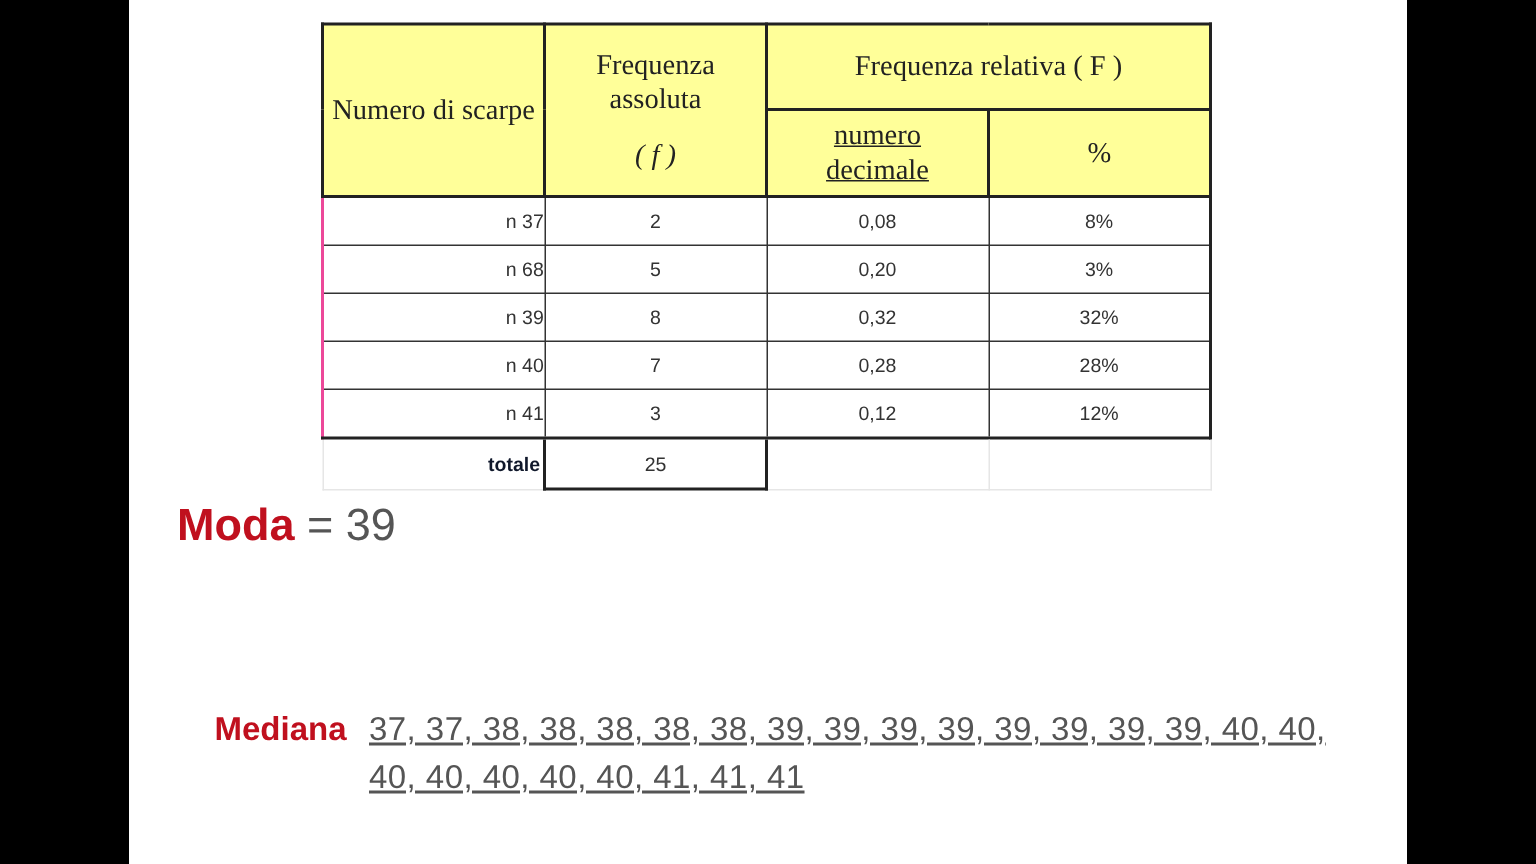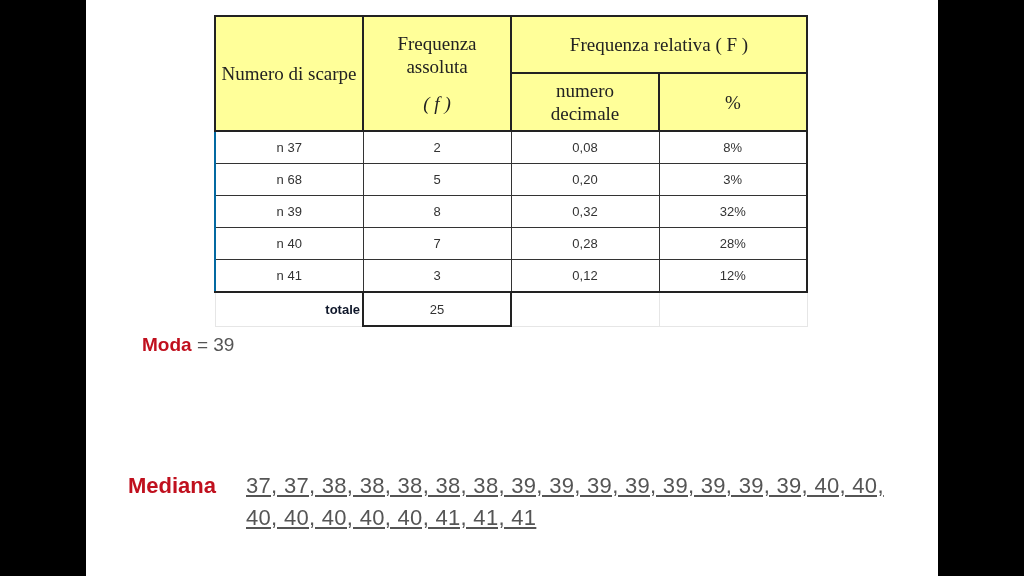--- a/index.html
+++ b/index.html
@@ -14,38 +14,38 @@
     position: absolute; left: 128px; top: 15px;
     border-collapse: collapse; table-layout: fixed;
   }
   .freq-table th {
     background: #ffff99; border: 2px solid #222; font-family: "Liberation Serif", serif;
     font-weight: normal; color: #222; font-size: 19px; line-height: 23px; text-align: center; padding: 0;
   }
   .freq-table td {
     border: 1.5px solid #333; text-align: center; font-size: 13px; color: #333; height: 31px; padding: 0;
   }
-  .freq-table tbody tr.data-row td:first-child { border-left: 2px solid #0369a1; }
+  .freq-table tbody tr.data-row td:first-child { border-left: 2px solid #ec4899; text-align: right; }
   .freq-table tbody tr.data-row td:last-child { border-right: 2px solid #222; }
   .freq-table tbody tr.last-data td { border-bottom: 2px solid #222; }
   .freq-table tr.total-row td { border: 1px solid #e6e6e6; height: 32px; }
   .freq-table tr.total-row td.total-label { text-align: right; font-weight: bold; padding-right: 2px; color: #0f172a; }
   .freq-table tr.total-row td.total-value { border: 2px solid #222; border-top: 2px solid #222; }
   .h-row1 th { height: 55px; }
   .h-row2 th { height: 56px; }
   .f-sym { font-style: italic; }
   .moda {
-    position: absolute; left: 56px; top: 334px; font-size: 19px; color: #555;
+    position: absolute; left: 32px; top: 334px; font-size: 30px; color: #555;
   }
   .label-red { color: #c0101e; font-weight: bold; }
   .mediana {
     position: absolute; left: 42px; top: 470px; font-size: 22px; color: #555; line-height: 32px;
     display: flex;
   }
-  .mediana .label-red { width: 118px; flex: none; }
+  .mediana .label-red { width: 118px; flex: none; text-align: center; }
   .mediana .values { width: 640px; letter-spacing: 0.3px; text-decoration: underline; }
 </style>
 </head>
 <body>
 
 <div class="slide">
   <table class="freq-table">
     <colgroup>
       <col style="width:148px">
         <col style="width:148px">
@@ -55,21 +55,21 @@
     <thead>
       <tr class="h-row1">
         <th rowspan="2"><span>Numero di scarpe</span></th>
         <th rowspan="2">
           <div style="padding:0 30px;">Frequenza assoluta</div>
           <div class="f-sym" style="margin-top:14px;">( f )</div>
         </th>
         <th colspan="2"><span>Frequenza relativa ( F )</span></th>
       </tr>
       <tr class="h-row2">
-        <th><span style="display:inline-block;width:90px;">numero decimale</span></th>
+        <th><span style="display:inline-block;width:90px;text-decoration:underline;">numero decimale</span></th>
         <th><span>%</span></th>
       </tr>
     </thead>
     <tbody>
       <tr class="data-row">
         <td>n 37</td>
         <td>2</td>
         <td>0,08</td>
         <td>8%</td>
       </tr>

